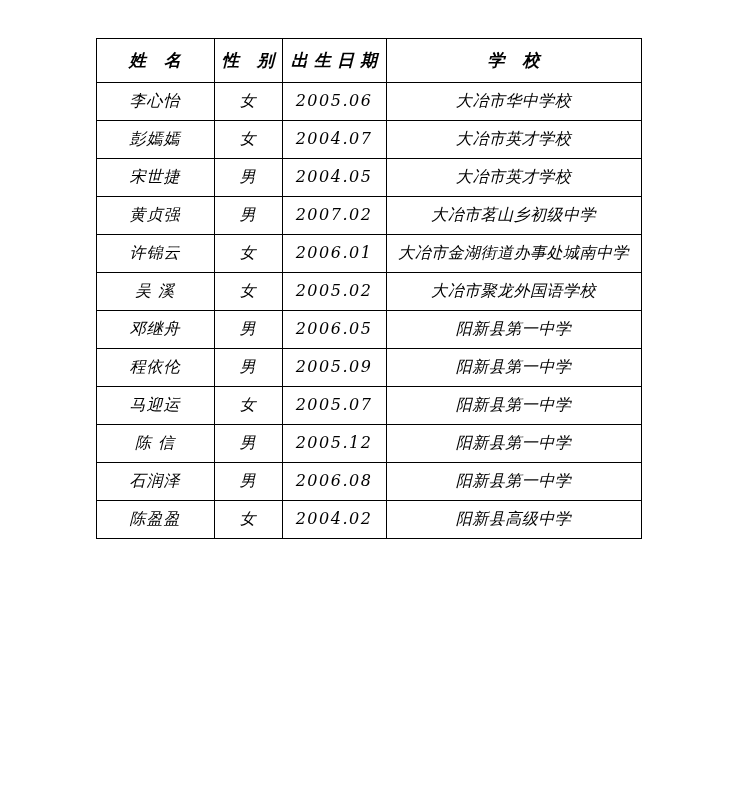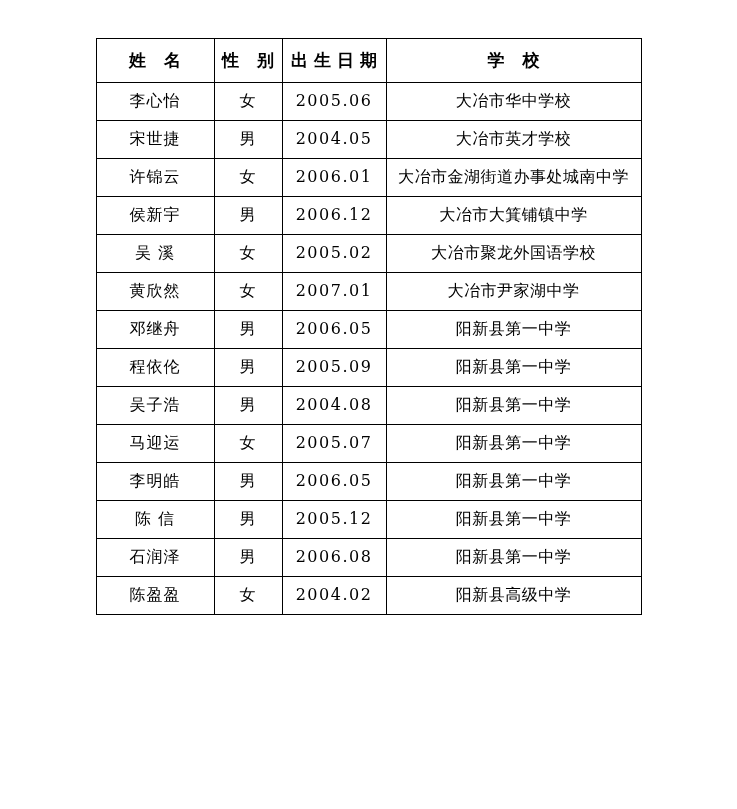--- a/index.html
+++ b/index.html
@@ -13,20 +13,21 @@
     font-family: "DejaVu Serif", "Liberation Serif", serif;
     color: #000000;
     overflow: hidden;
   }
   .page {
     position: relative;
     width: 737px;
     height: 644px;
     box-sizing: border-box;
     padding: 38px 0 0 0;
+    font-style: italic;
   }
   table.roster {
     border-collapse: collapse;
     margin: 0 auto;
     width: 545px;
     table-layout: fixed;
     border: 1.5px solid #000;
   }
   table.roster th,
   table.roster td {
@@ -90,77 +91,65 @@
       </tr>
     </thead>
     <tbody>
       <tr>
         <td class="c-name">李心怡</td>
         <td class="c-gender">女</td>
         <td class="c-dob">2005.06</td>
         <td class="c-school">大冶市华中学校</td>
       </tr>
       <tr>
+        <td class="c-name">彭嫣嫣</td>
+        <td class="c-gender">女</td>
+        <td class="c-dob">2004.07</td>
+        <td class="c-school">大冶市英才学校</td>
+      </tr>
+      <tr>
         <td class="c-name">宋世捷</td>
         <td class="c-gender">男</td>
         <td class="c-dob">2004.05</td>
         <td class="c-school">大冶市英才学校</td>
+      </tr>
+      <tr>
+        <td class="c-name">黄贞强</td>
+        <td class="c-gender">男</td>
+        <td class="c-dob">2007.02</td>
+        <td class="c-school">大冶市茗山乡初级中学</td>
       </tr>
       <tr>
         <td class="c-name">许锦云</td>
         <td class="c-gender">女</td>
         <td class="c-dob">2006.01</td>
         <td class="c-school two-line">大冶市金湖街道办事处城南中学</td>
       </tr>
       <tr>
-        <td class="c-name">侯新宇</td>
-        <td class="c-gender">男</td>
-        <td class="c-dob">2006.12</td>
-        <td class="c-school">大冶市大箕铺镇中学</td>
-      </tr>
-      <tr>
         <td class="c-name">吴  溪</td>
         <td class="c-gender">女</td>
         <td class="c-dob">2005.02</td>
         <td class="c-school">大冶市聚龙外国语学校</td>
-      </tr>
-      <tr>
-        <td class="c-name">黄欣然</td>
-        <td class="c-gender">女</td>
-        <td class="c-dob">2007.01</td>
-        <td class="c-school">大冶市尹家湖中学</td>
       </tr>
       <tr>
         <td class="c-name">邓继舟</td>
         <td class="c-gender">男</td>
         <td class="c-dob">2006.05</td>
         <td class="c-school">阳新县第一中学</td>
       </tr>
       <tr>
         <td class="c-name">程依伦</td>
         <td class="c-gender">男</td>
         <td class="c-dob">2005.09</td>
         <td class="c-school">阳新县第一中学</td>
       </tr>
       <tr>
-        <td class="c-name">吴子浩</td>
-        <td class="c-gender">男</td>
-        <td class="c-dob">2004.08</td>
-        <td class="c-school">阳新县第一中学</td>
-      </tr>
-      <tr>
         <td class="c-name">马迎运</td>
         <td class="c-gender">女</td>
         <td class="c-dob">2005.07</td>
-        <td class="c-school">阳新县第一中学</td>
-      </tr>
-      <tr>
-        <td class="c-name">李明皓</td>
-        <td class="c-gender">男</td>
-        <td class="c-dob">2006.05</td>
         <td class="c-school">阳新县第一中学</td>
       </tr>
       <tr>
         <td class="c-name">陈  信</td>
         <td class="c-gender">男</td>
         <td class="c-dob">2005.12</td>
         <td class="c-school">阳新县第一中学</td>
       </tr>
       <tr>
         <td class="c-name">石润泽</td>

